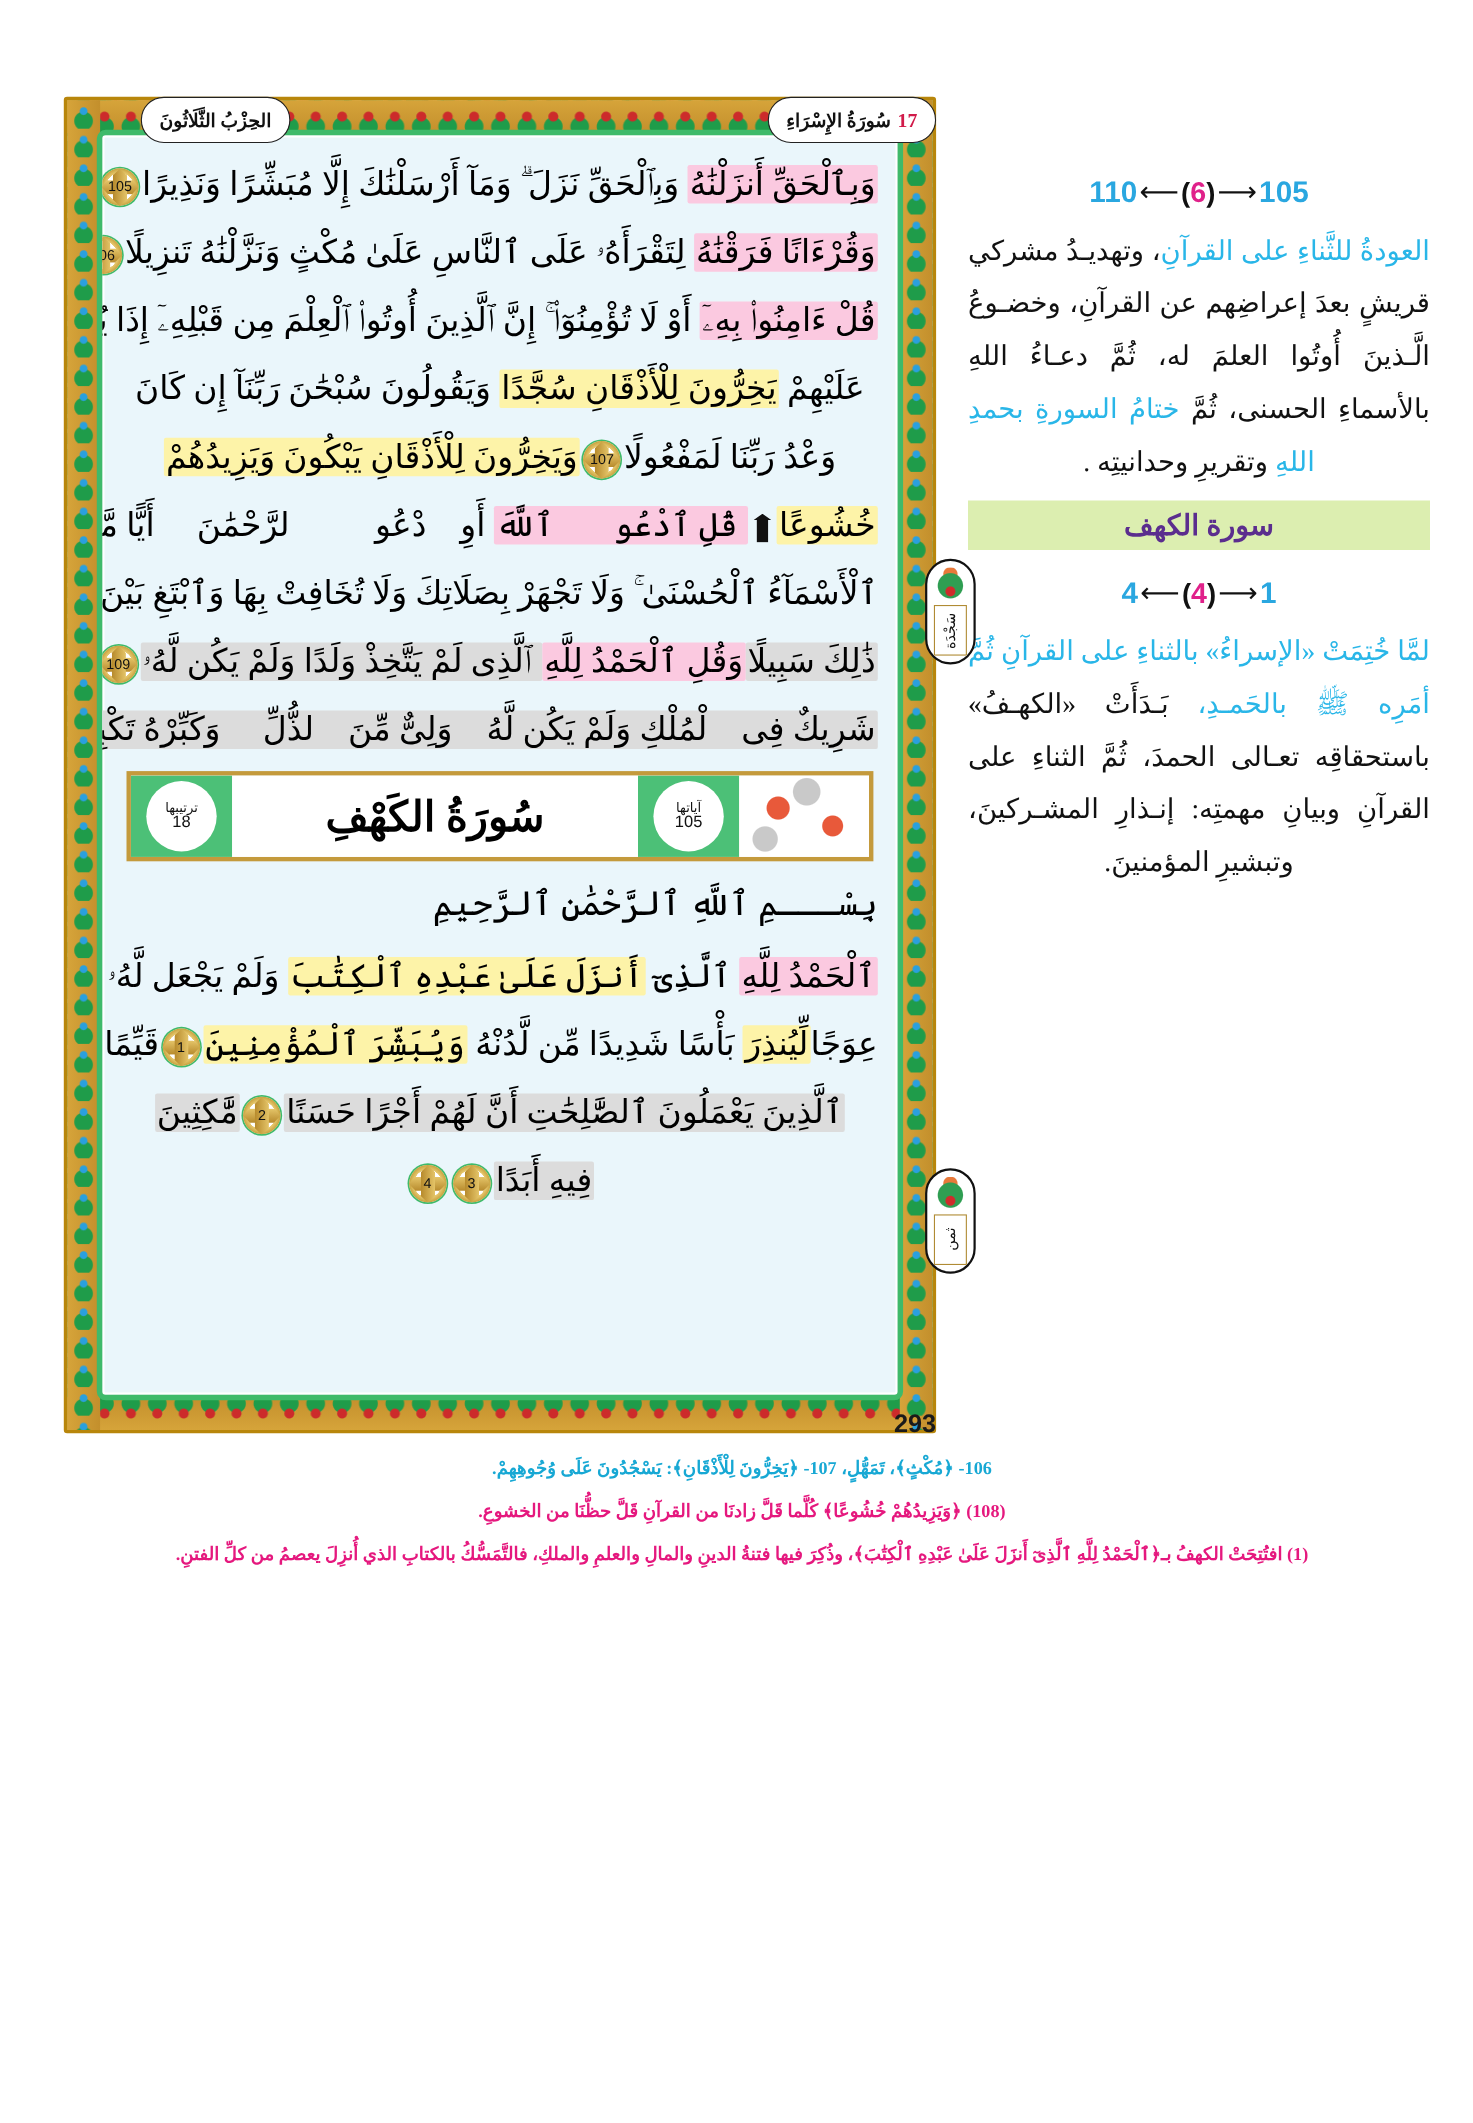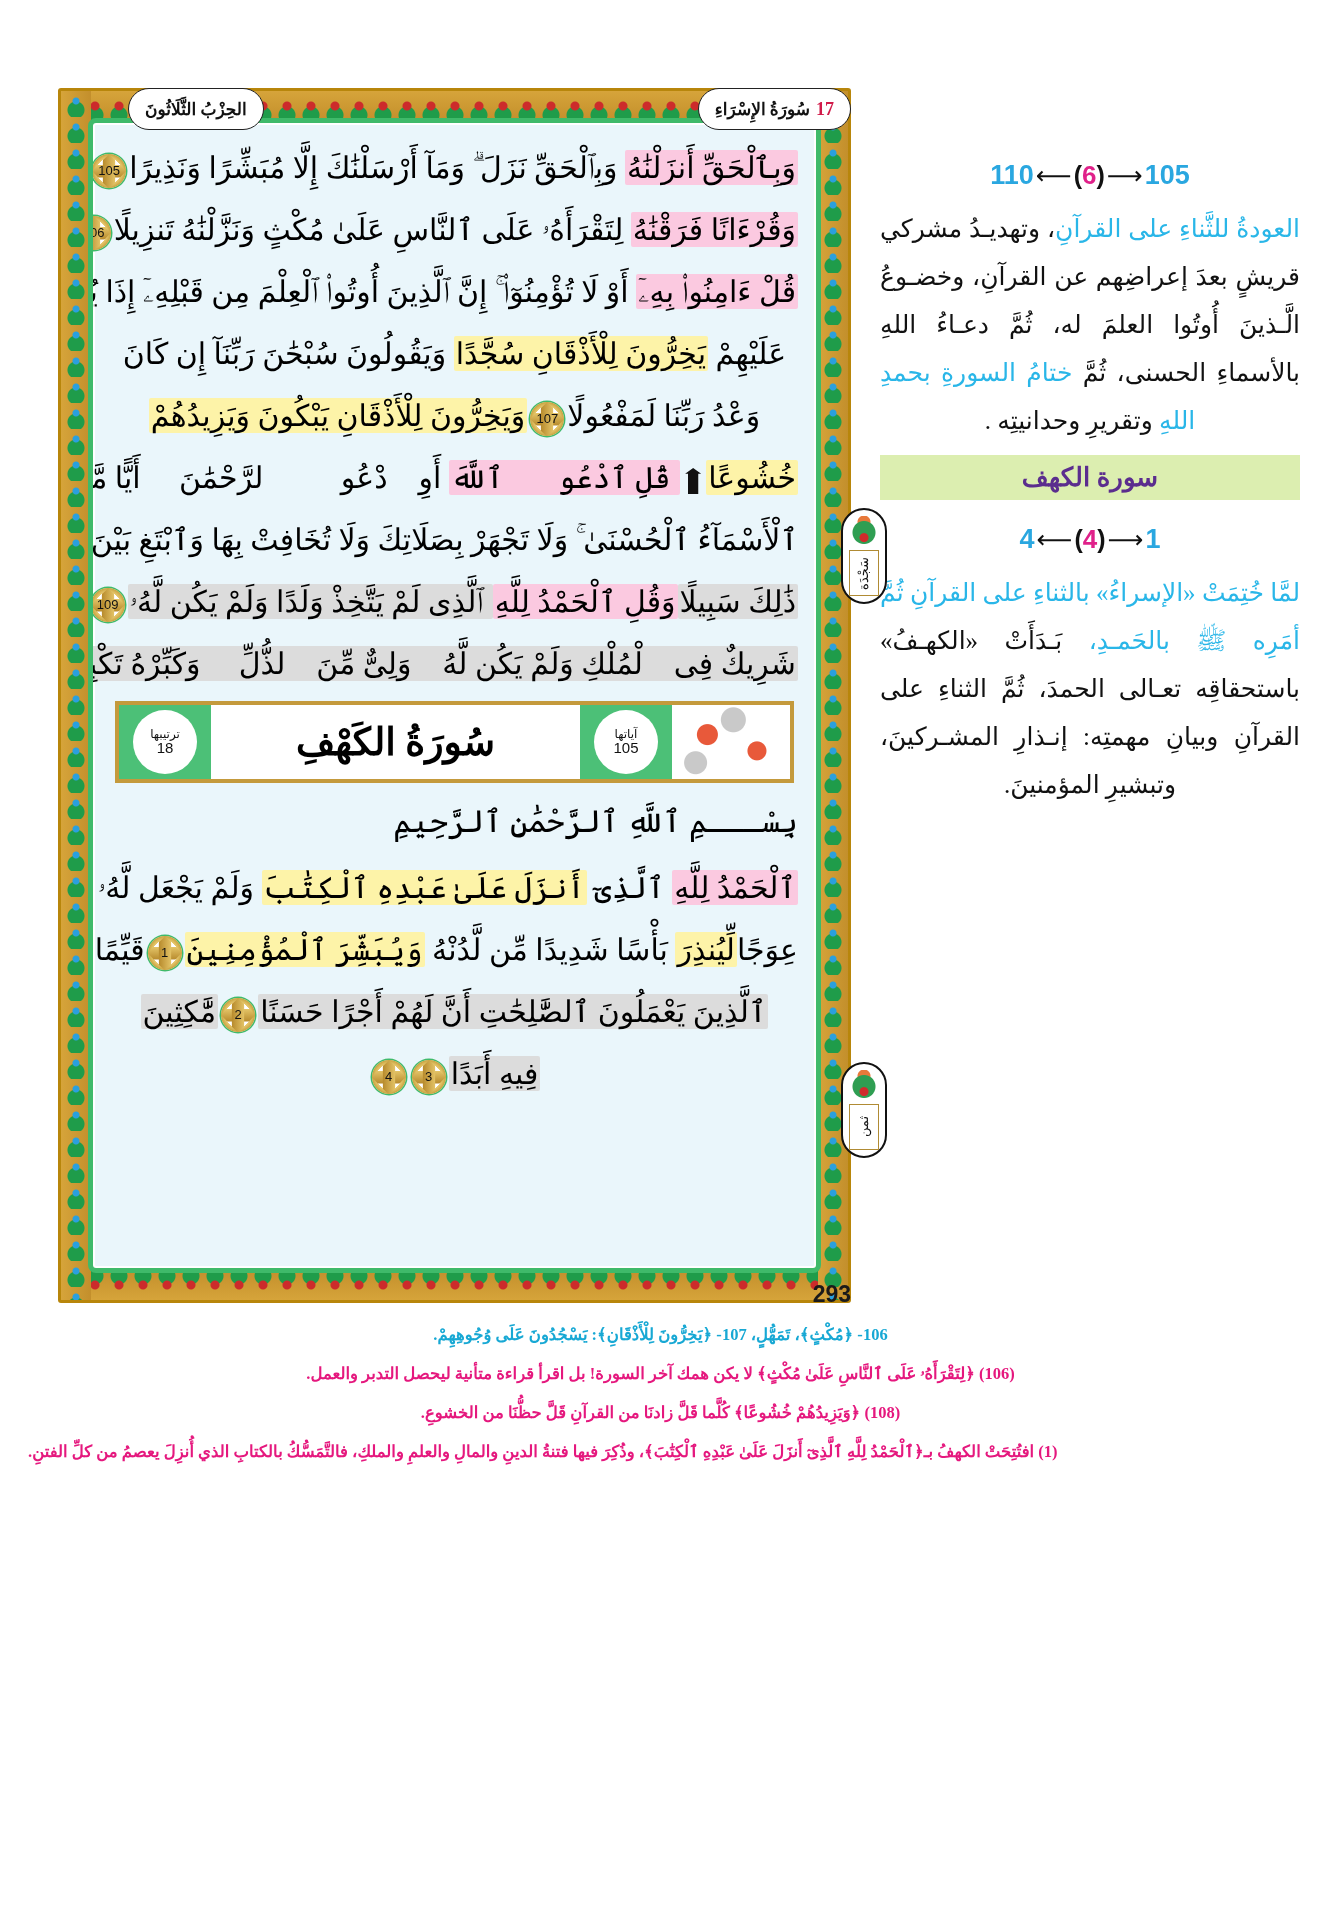--- a/index.html
+++ b/index.html
@@ -279,35 +279,35 @@
   .surah-tag {
     background:#dceeb0;
     text-align:center;
     font-family:"Liberation Serif", serif;
     font-size: 26px; font-weight:700; color:#5b2d8e;
     padding: 7px 0; margin: 10px 0 24px 0;
   }
 
   
   .footnotes {
-    position:absolute; left: 28px; top: 1320px;
+    position:absolute; left: 42px; top: 1320px;
     width: 1265px;
     direction: rtl;
     text-align: right;
   }
   .fn {
     font-family:"Liberation Serif", serif;
     font-weight: 700;
     font-size: 16.5px;
     line-height: 30px;
     margin-bottom: 9px;
   }
   .fn.cyan { color:#17a8d4; text-align:center; }
   .fn.pink { color:#e5187e; text-align:center; }
-  .fn.pink.last { text-align:left; }
+  .fn.pink.last { text-align:center; }
 </style>
 </head>
 <body>
 
 <div class="page">
 
   <div class="frame">
     <div class="frame-inner-deco"></div>
     <div class="scallop top"></div>
     <div class="scallop bottom"></div>
@@ -401,18 +401,17 @@
       <span class="b">1</span>
     </div>
 
     <p class="sb-par">
       <span class="cyan">لمَّا خُتِمَتْ «الإسراءُ» بالثناءِ على القرآنِ ثُمَّ أمَرِه ﷺ بالحَمـدِ،</span><span> بَـدَأَتْ «الكهـفُ» باستحقاقِه تعـالى الحمدَ، ثُمَّ الثناءِ على القرآنِ وبيانِ مهمتِه: إنـذارِ المشـركينَ، وتبشيرِ المؤمنينَ.</span>
     </p>
   </div>
 
   <div class="footnotes" id="footnotes">
       <div class="fn cyan">106- ﴿مُكْثٍ﴾، تَمَهُّلٍ، 107- ﴿يَخِرُّونَ لِلْأَذْقَانِ﴾: يَسْجُدُونَ عَلَى وُجُوهِهِمْ.</div>
-      <div class="fn pink">(106) ﴿لِتَقْرَأَهُۥ عَلَى ٱلنَّاسِ عَلَىٰ مُكْثٍ﴾ لا يكن همك آخر السورة! بل اقرأ قراءة متأنية ليحصل التدبر والعمل.</div>
       <div class="fn pink">(108) ﴿وَيَزِيدُهُمْ خُشُوعًا﴾ كُلَّما قَلَّ زادنَا من القرآنِ قَلَّ حظُّنَا من الخشوعِ.</div>
       <div class="fn pink last">(1) افتُتِحَتْ الكهفُ بـ﴿ٱلْحَمْدُ لِلَّهِ ٱلَّذِىٓ أَنزَلَ عَلَىٰ عَبْدِهِ ٱلْكِتَٰبَ﴾، وذُكِرَ فيها فتنةُ الدينِ والمالِ والعلمِ والملكِ، فالتَّمَسُّكُ بالكتابِ الذي أُنزِلَ يعصمُ من كلِّ الفتنِ.</div>
     </div>
 
 </div>
 
 </body></html>

